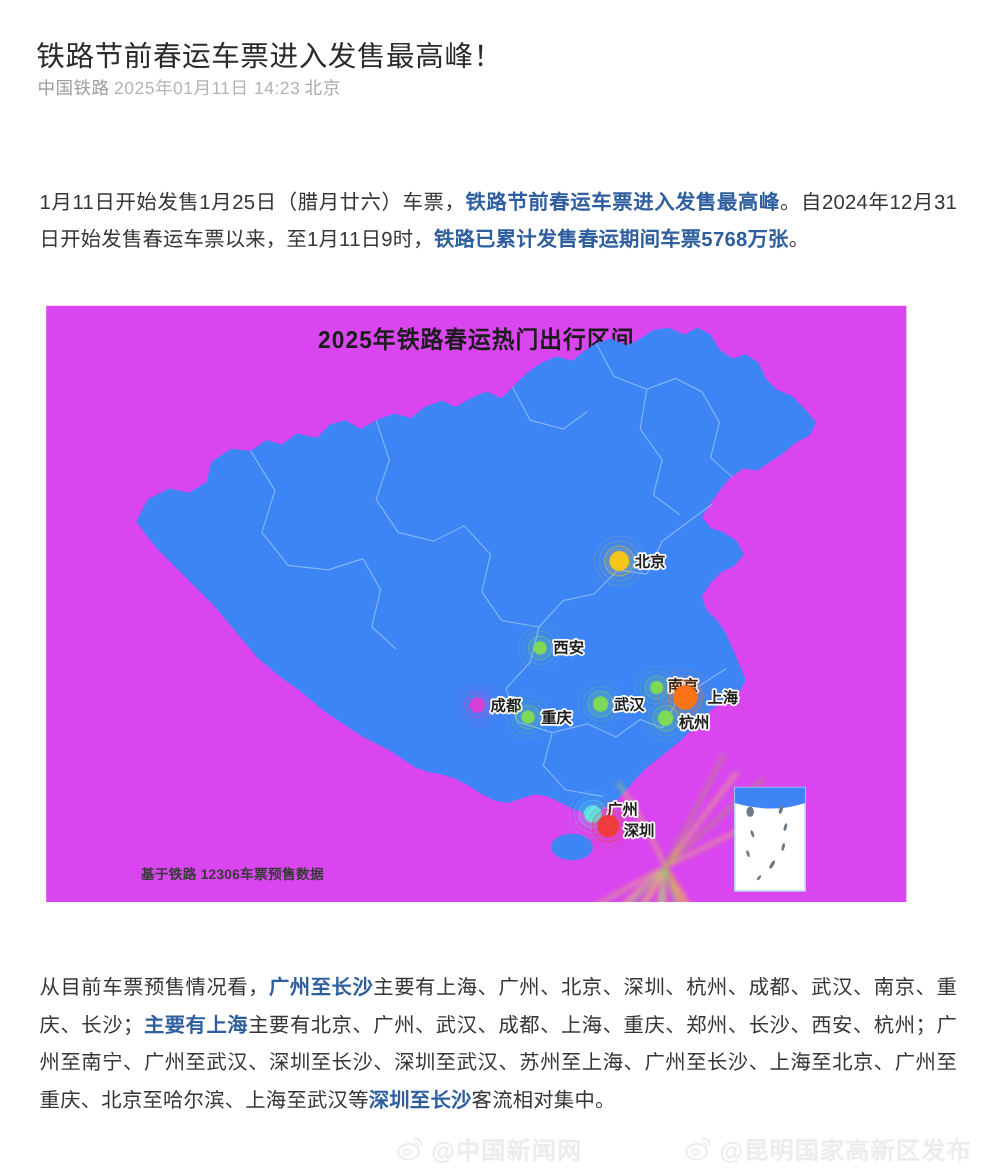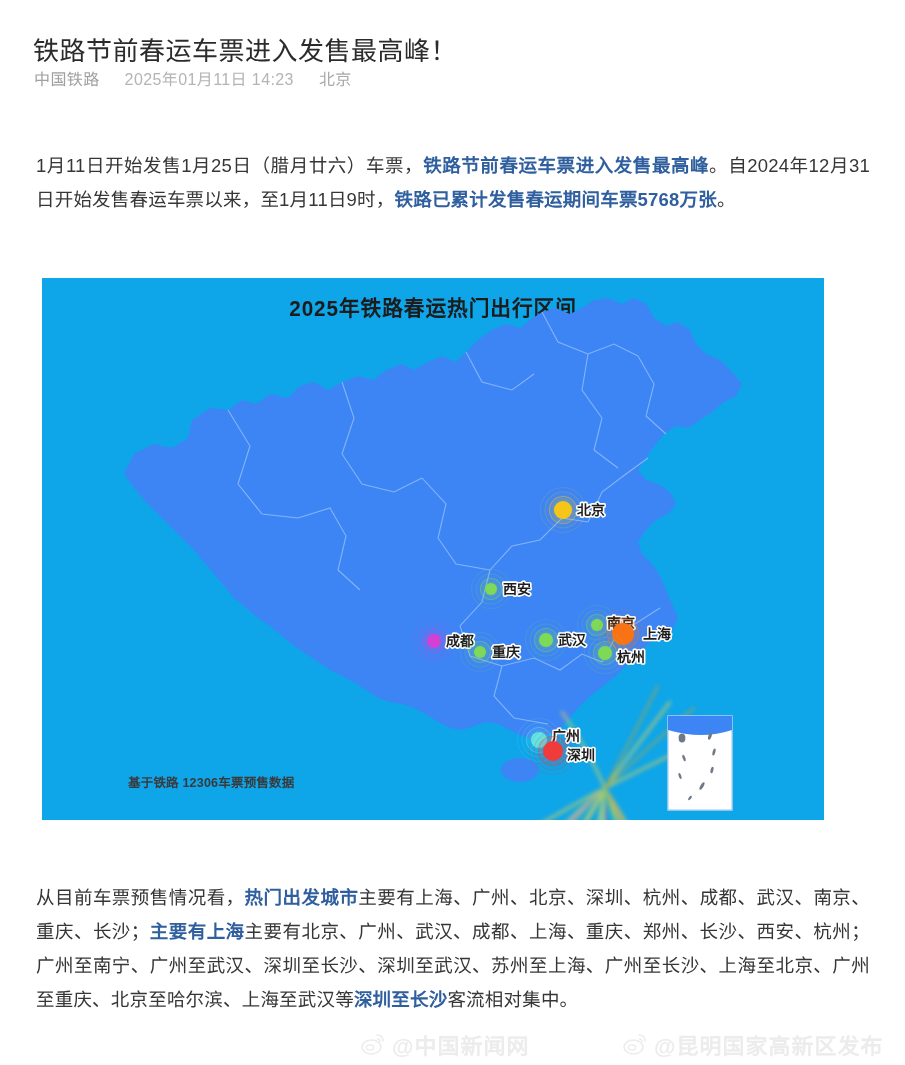--- a/index.html
+++ b/index.html
@@ -24,21 +24,21 @@
     font-weight:400;
     line-height:38px;
     color:#2b2b2b;
     letter-spacing:.5px;
   }
   .meta-row{
     position:absolute;
     left:34px; top:66px;
     display:flex;
     align-items:baseline;
-    gap:25px;
+    gap:4px;
     font-size:16px;
     color:#a8a8a8;
     letter-spacing:.4px;
   }
   .meta-source{color:#a0a0a0;}
   .meta-date{color:#b4b4b4;}
   .meta-loc{color:#a8a8a8;}
 
   
   .para{
@@ -46,46 +46,46 @@
     left:36px;
     width:834px;
     font-size:18.5px;
     line-height:34px;
     color:#363636;
     text-align:justify;
     text-justify:inter-ideograph;
     letter-spacing:.2px;
   }
   .para .hl{color:#2f5f9e;font-weight:700;}
-  #para-1{top:130px;}
+  #para-1{top:148px;}
   #para-2{top:862px;}
 
   
   .map-panel{
     position:absolute;
     left:42px; top:278px;
     width:782px; height:542px;
-    background:#0ea5e9;
+    background:#d946ef;
     overflow:hidden;
   }
   .map-title{
     position:absolute;
     left:0; right:0; top:12px;
     text-align:center;
     font-size:22px;
     font-weight:800;
     color:#1c1c1c;
     letter-spacing:1px;
     transform:scaleX(.94);
   }
   .map-canvas{position:absolute;left:0;top:0;width:782px;height:542px;}
 
   .map-credit{
     position:absolute;
-    left:86px; top:460px;
+    left:86px; top:472px;
     font-size:12.5px;
     font-weight:700;
     line-height:18px;
     color:#3a3a3a;
     letter-spacing:.2px;
     white-space:pre;
     text-align:center;
   }
   .map-credit div{white-space:nowrap;}
 
@@ -385,21 +385,21 @@
     </svg>
 
     <figcaption class="map-credit">
       <div>基于铁路 12306车票预售数据</div>
       
       
     </figcaption>
   </figure>
 
   <p class="para" id="para-2">
-    <span>从目前车票预售情况看，</span><span class="hl">热门出发城市</span><span>主要有上海、广州、北京、深圳、杭州、成都、武汉、南京、重庆、长沙；</span><span class="hl">主要有上海</span><span>主要有北京、广州、武汉、成都、上海、重庆、郑州、长沙、西安、杭州；广州至南宁、广州至武汉、深圳至长沙、深圳至武汉、苏州至上海、广州至长沙、上海至北京、广州至重庆、北京至哈尔滨、上海至武汉等</span><span class="hl">深圳至长沙</span><span>客流相对集中。</span>
+    <span>从目前车票预售情况看，</span><span class="hl">广州至长沙</span><span>主要有上海、广州、北京、深圳、杭州、成都、武汉、南京、重庆、长沙；</span><span class="hl">主要有上海</span><span>主要有北京、广州、武汉、成都、上海、重庆、郑州、长沙、西安、杭州；广州至南宁、广州至武汉、深圳至长沙、深圳至武汉、苏州至上海、广州至长沙、上海至北京、广州至重庆、北京至哈尔滨、上海至武汉等</span><span class="hl">深圳至长沙</span><span>客流相对集中。</span>
   </p>
 
   <div class="watermark wm-1">
     <svg class="wm-icon" viewBox="0 0 26 26">
       <ellipse cx="11.5" cy="16" rx="9.5" ry="7" fill="none" stroke="#ececec" stroke-width="1.6"></ellipse>
       <ellipse cx="10" cy="16.5" rx="3.6" ry="2.6" fill="none" stroke="#ececec" stroke-width="1.4"></ellipse>
       <path d="M 17 4 q 6 0 6 6" fill="none" stroke="#ececec" stroke-width="1.6" stroke-linecap="round"></path>
       <path d="M 17.5 8 q 2.6 0 2.6 2.6" fill="none" stroke="#ececec" stroke-width="1.4" stroke-linecap="round"></path>
     </svg>
     <span>@中国新闻网</span>

